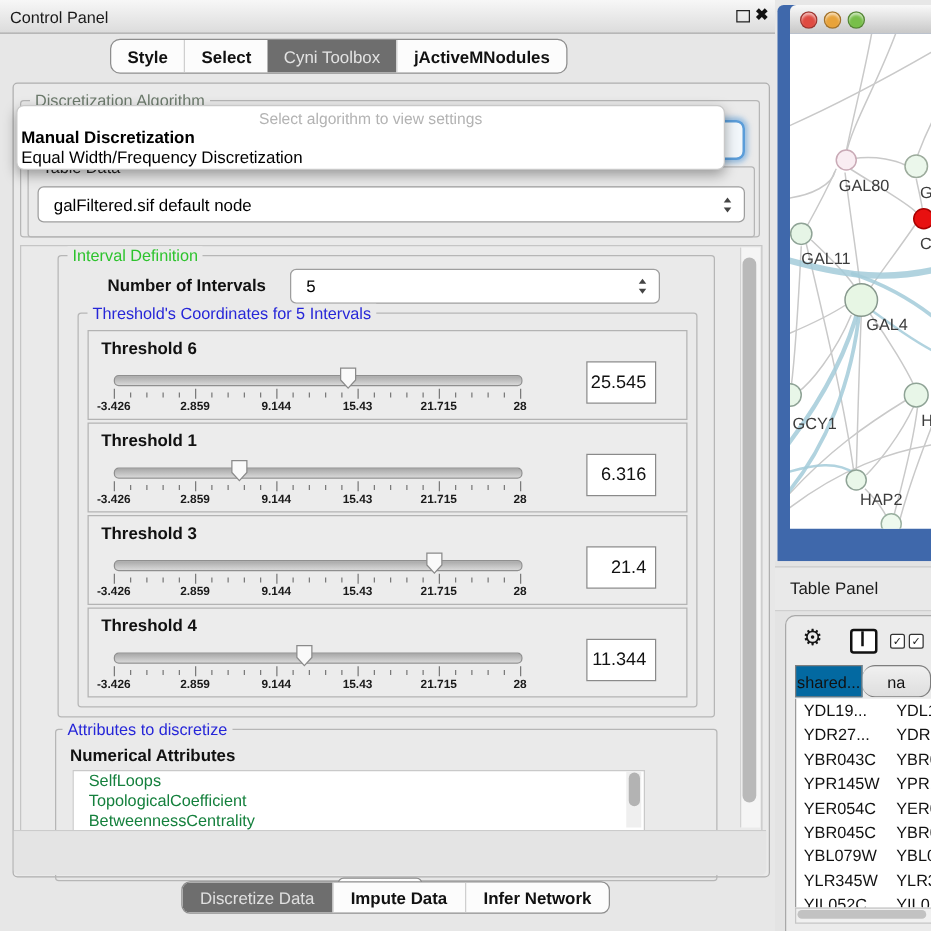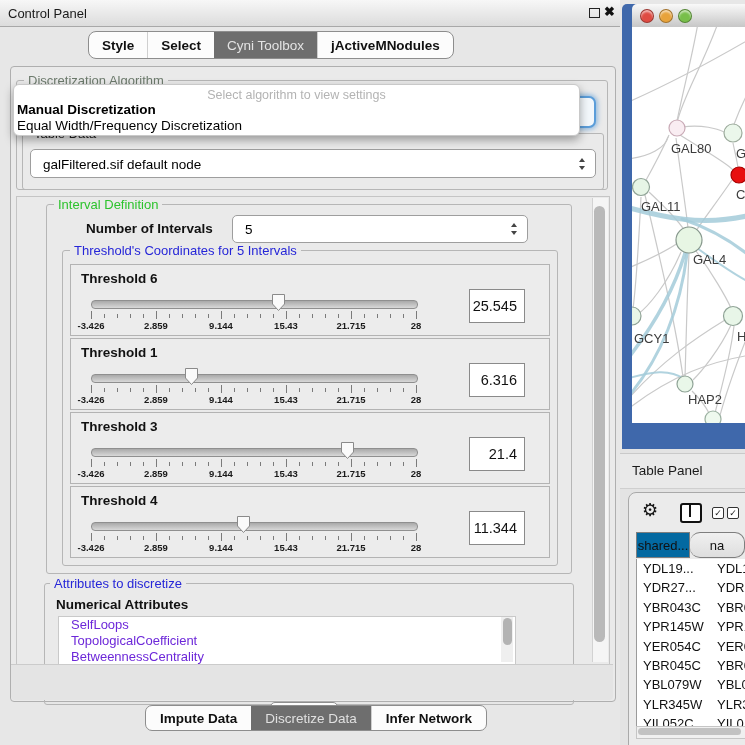--- a/index.html
+++ b/index.html
@@ -73,21 +73,21 @@
   .tick-label{position:absolute;width:50px;text-align:center;font-size:9.5px;font-weight:bold;color:#1a1a1a;}
   .tvalue{position:absolute;left:398px;top:24px;width:56px;height:34px;background:#fff;
     border:1px solid #8a8a8a;font-size:14.5px;display:flex;align-items:center;
     justify-content:flex-end;padding-right:7px;box-sizing:border-box;}
   
   #attr-fs{left:44px;top:583px;width:528px;height:120px;}
   #attr-legend{left:50px;top:576px;}
   #attr-title{position:absolute;left:56px;top:597px;font-size:13.5px;font-weight:bold;}
   #attr-list{position:absolute;left:58px;top:616px;width:456px;height:47px;background:#fff;
     border:1px solid #c9c9c9;overflow:hidden;}
-  .attr-item{padding-left:12px;font-size:13px;line-height:16px;color:#6d28d9;white-space:nowrap;}
+  .attr-item{padding-left:12px;font-size:13px;line-height:16px;color:#15803d;white-space:nowrap;}
   #attr-scrollbar{position:absolute;left:501px;top:617px;width:12px;height:45px;background:#efefef;}
   #attr-thumb{position:absolute;left:502.5px;top:618px;width:9px;height:27px;background:#b3b3b3;border-radius:5px;}
   
   #apply-row{position:absolute;left:11px;top:664px;width:602px;height:35px;background:#e4e4e4;
     border-top:1px solid #cbcbcb;border-radius:0 0 4px 4px;}
   #apply-btn{position:absolute;left:270px;top:702px;width:66px;height:22px;
     background:linear-gradient(#fefefe,#e6e6e6);border:1px solid #8f8f8f;border-radius:5px;
     font-size:10px;display:flex;align-items:center;justify-content:center;}
   #bottom-tabs{position:absolute;left:145px;top:705px;height:24px;display:flex;
     background:#fcfcfc;border:1px solid #8d8d8d;border-radius:7px;overflow:hidden;}
@@ -387,25 +387,25 @@
       <div class="attr-item">TopologicalCoefficient</div>
       <div class="attr-item">BetweennessCentrality</div>
     </div>
   <div id="attr-scrollbar"></div>
   <div id="attr-thumb"></div>
 
   <div id="apply-row"></div>
   <div id="apply-btn">Apply</div>
 
   <div id="bottom-tabs">
+    <div class="btab selected" style="background: rgb(110, 110, 110);">
+      <span>Discretize Data</span>
+    </div>
     <div class="btab">
       <span>Impute Data</span>
-    </div>
-    <div class="btab selected" style="background: rgb(110, 110, 110);">
-      <span>Discretize Data</span>
     </div>
     <div class="btab">
       <span>Infer Network</span>
     </div>
   </div>
 
   <div id="net-frame" style="background: rgb(63, 104, 171);"></div>
   <div id="net-titlebar">
     <span class="light" id="light-close" style="background: rgb(223, 75, 66);"></span>
     <span class="light" id="light-min" style="background: rgb(232, 163, 59);"></span>

